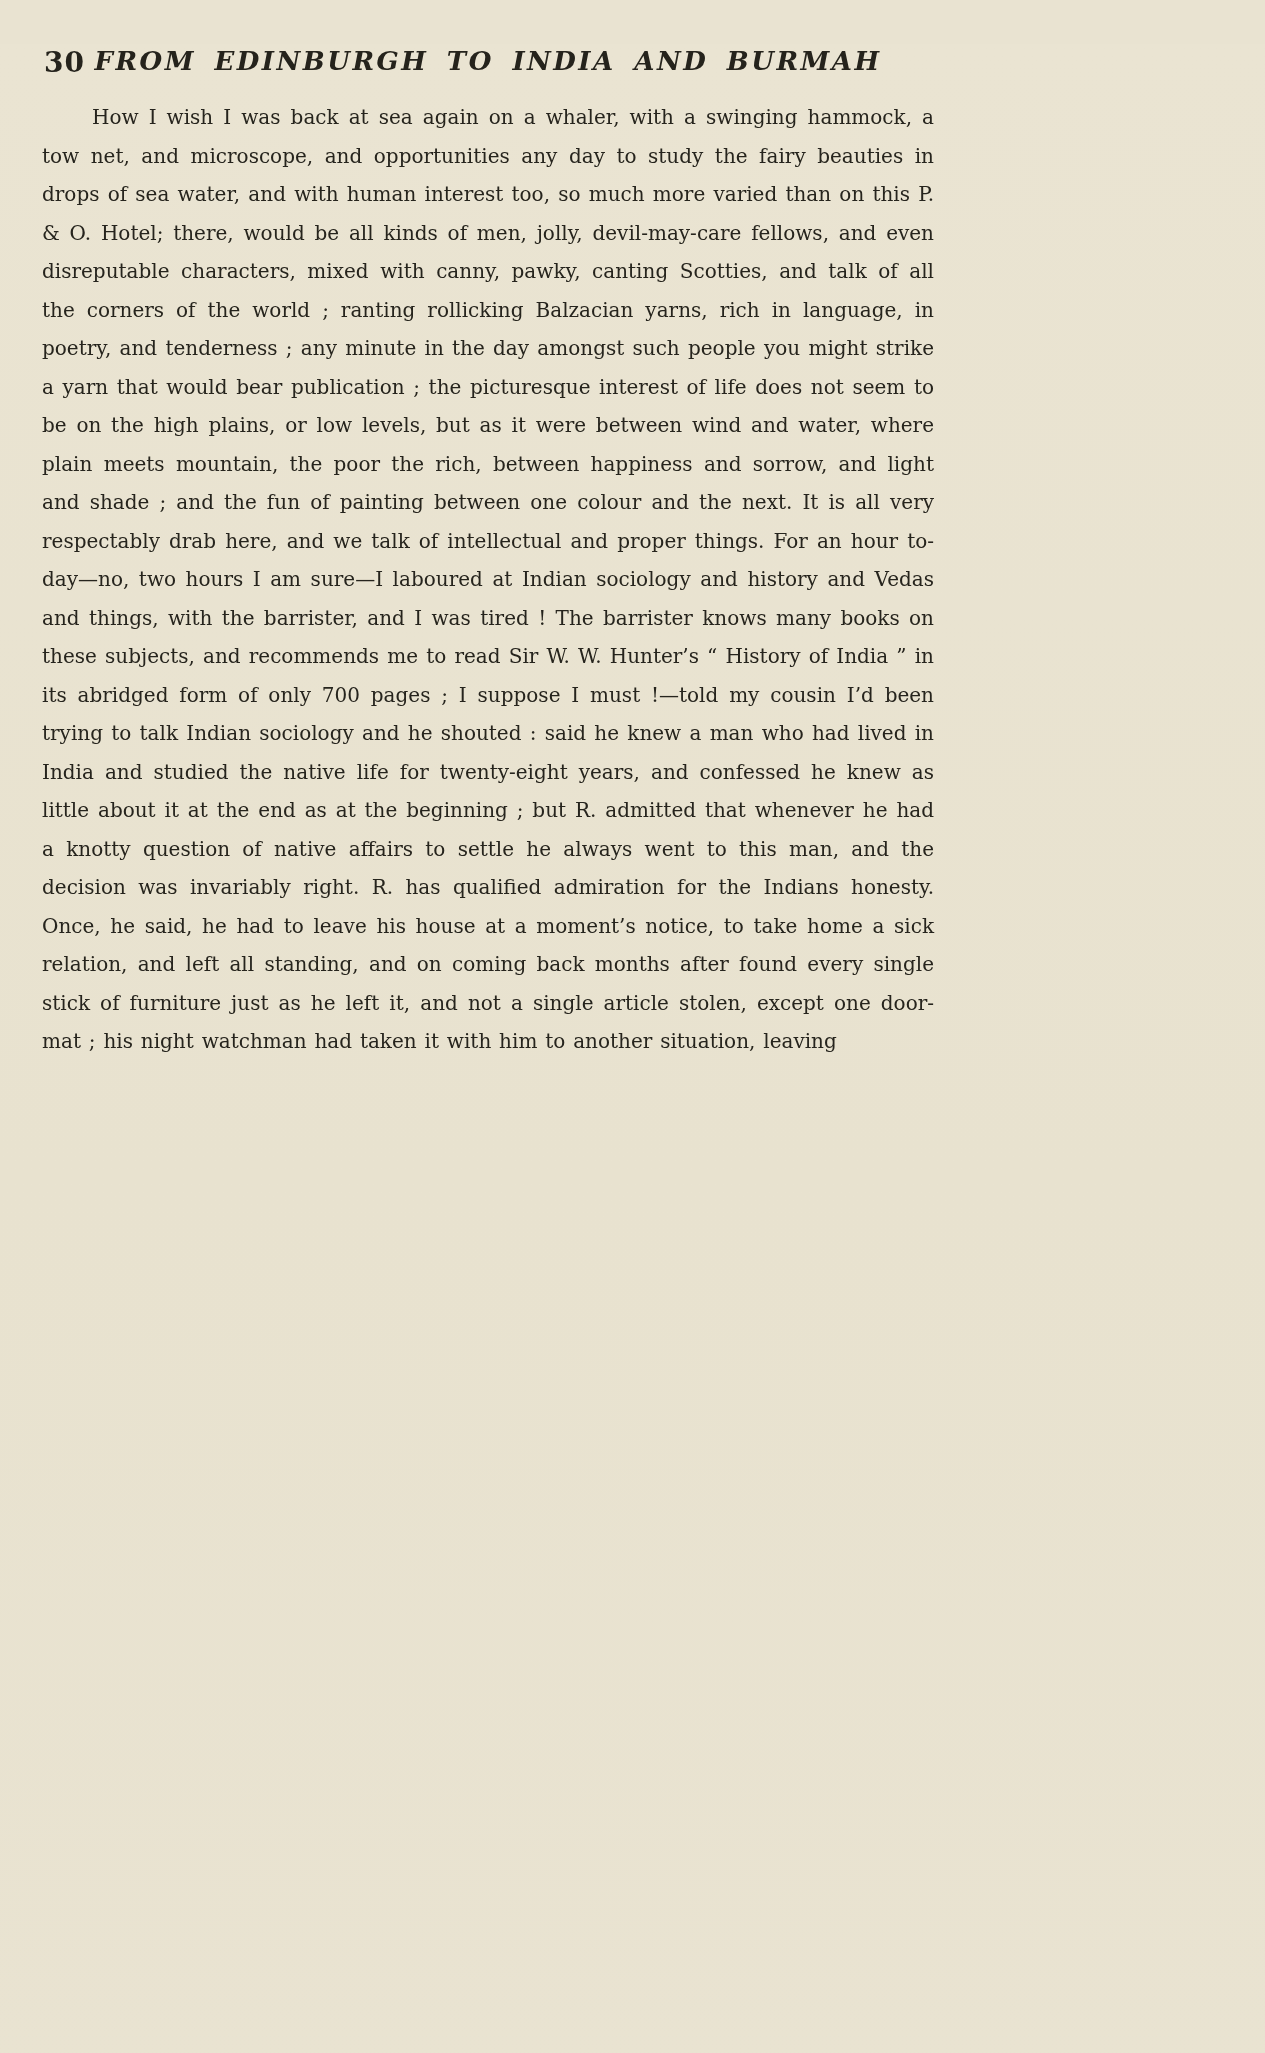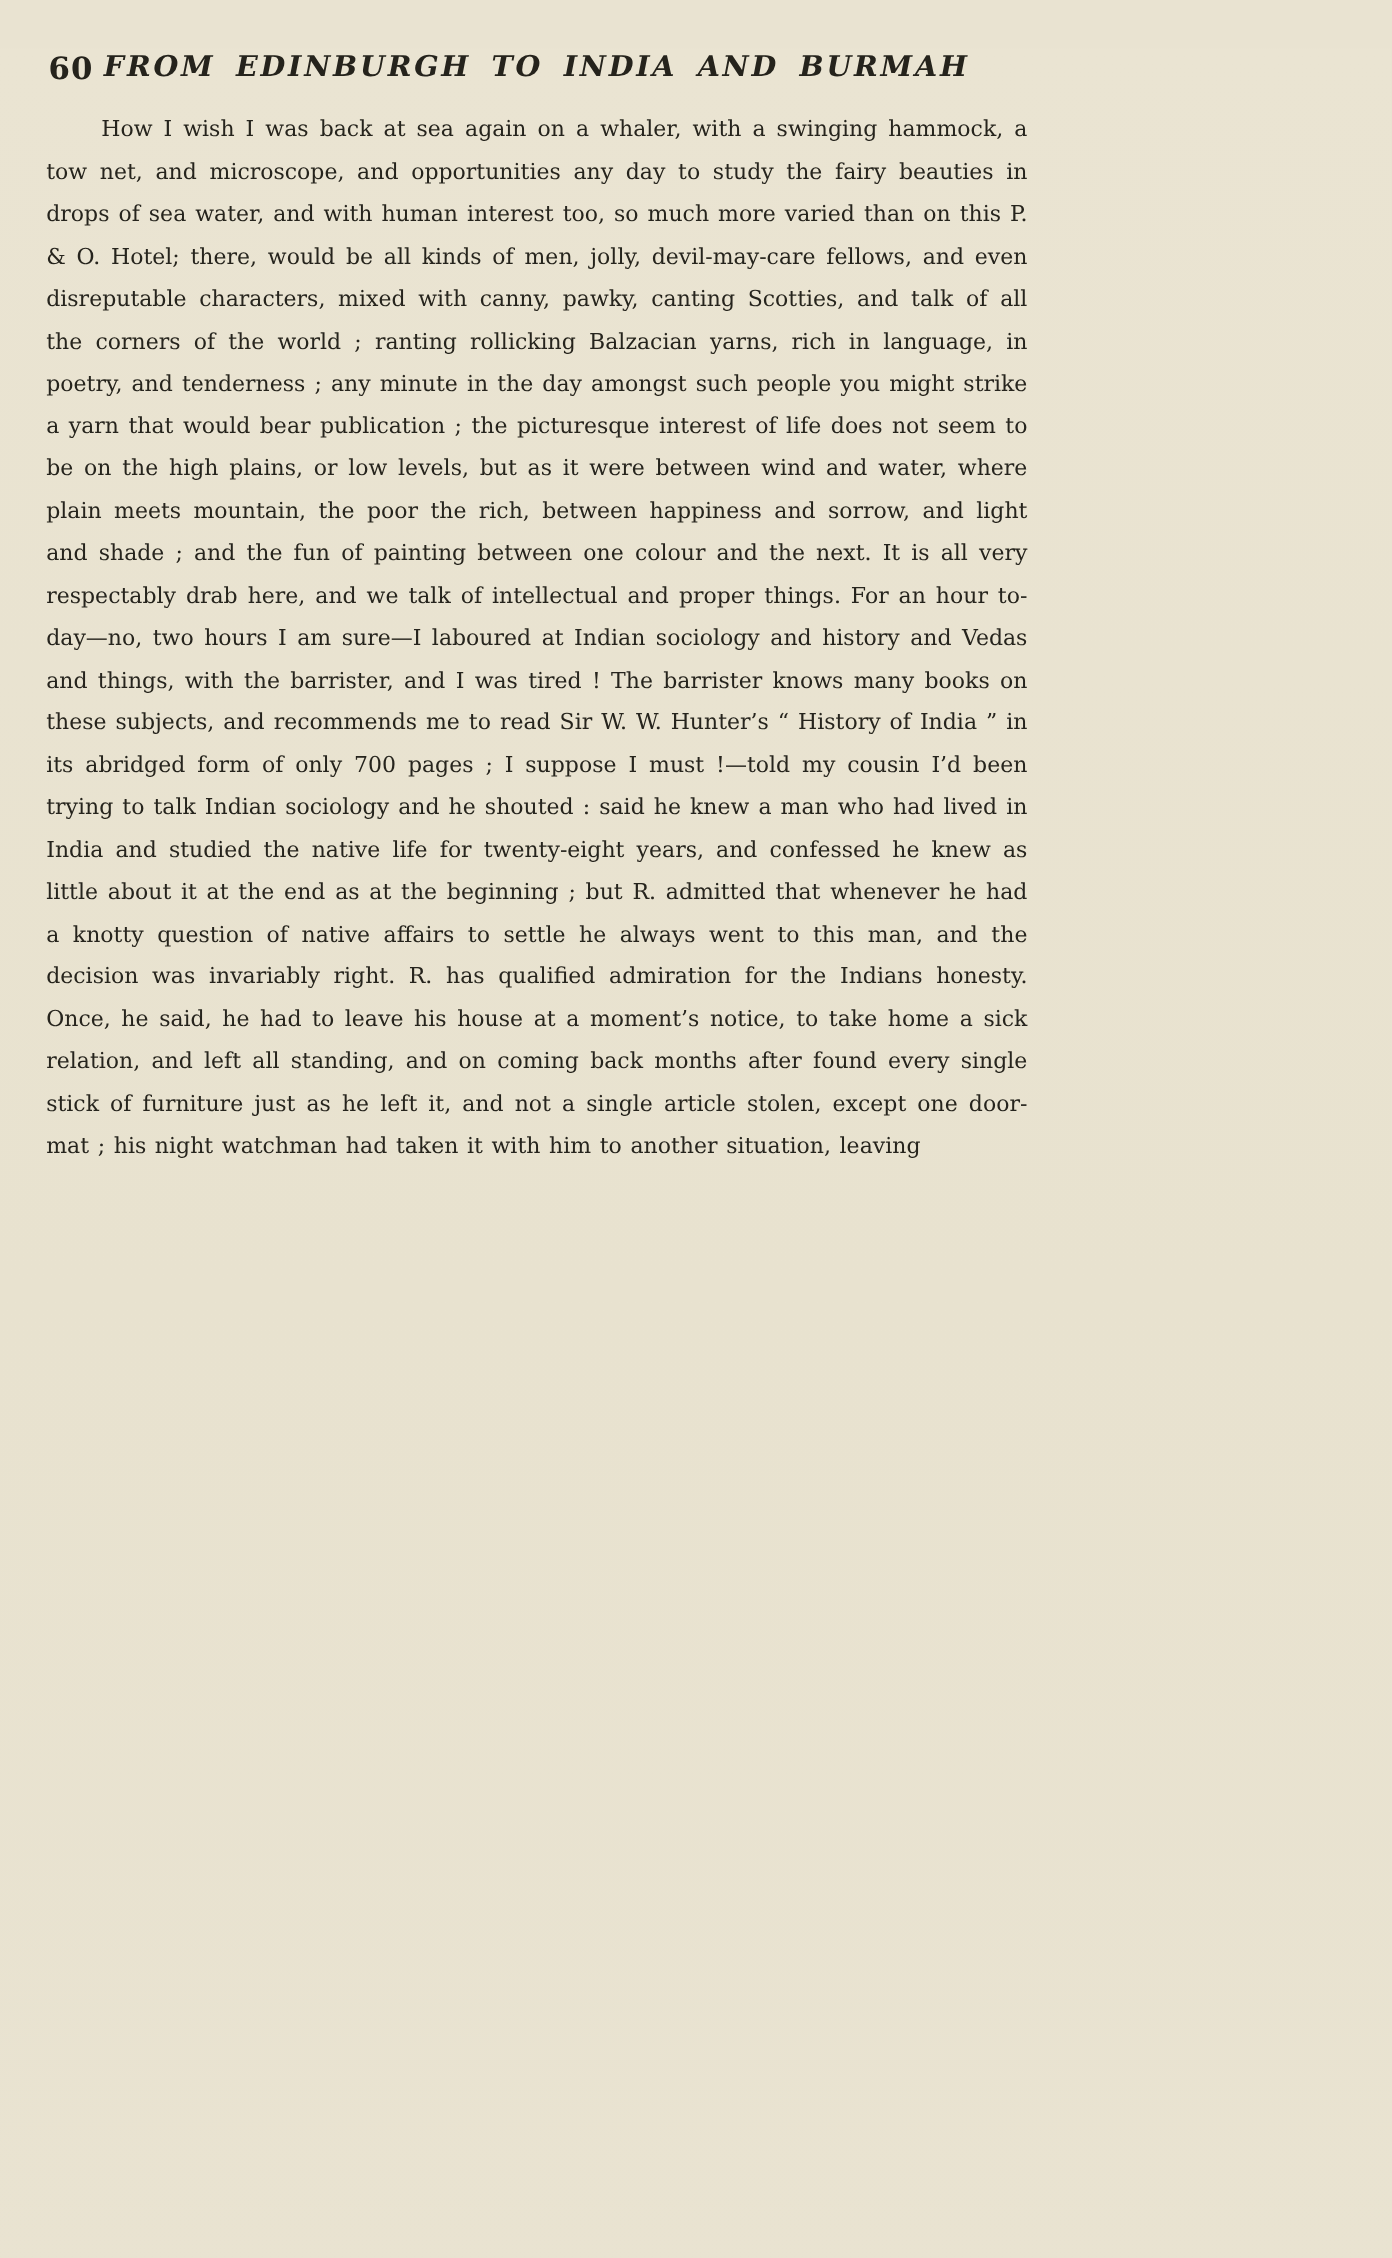--- a/index.html
+++ b/index.html
@@ -55,17 +55,17 @@
     text-indent: 50px;
     color: #26241d;
     word-spacing: 1.5px;
   }
 </style>
 </head>
 <body>
 
 <div class="page">
   <div class="running-head">
-    <span class="page-number">60</span>
+    <span class="page-number">30</span>
     <span class="header-title">FROM EDINBURGH TO INDIA AND BURMAH</span>
   </div>
   <p class="body-text">How I wish I was back at sea again on a whaler, with a swinging hammock, a tow net, and microscope, and opportunities any day to study the fairy beauties in drops of sea water, and with human interest too, so much more varied than on this P. &amp; O. Hotel; there, would be all kinds of men, jolly, devil-may-care fellows, and even disreputable characters, mixed with canny, pawky, canting Scotties, and talk of all the corners of the world ; ranting rollicking Balzacian yarns, rich in language, in poetry, and tenderness ; any minute in the day amongst such people you might strike a yarn that would bear publication ; the picturesque interest of life does not seem to be on the high plains, or low levels, but as it were between wind and water, where plain meets mountain, the poor the rich, between happiness and sorrow, and light and shade ; and the fun of painting between one colour and the next.  It is all very respectably drab here, and we talk of intellectual and proper things.  For an hour to-day—no, two hours I am sure—I laboured at Indian sociology and history and Vedas and things, with the barrister, and I was tired !  The barrister knows many books on these subjects, and recommends me to read Sir W. W. Hunter’s “ History of India ” in its abridged form of only 700 pages ; I suppose I must !—told my cousin I’d been trying to talk Indian sociology and he shouted : said he knew a man who had lived in India and studied the native life for twenty-eight years, and confessed he knew as little about it at the end as at the beginning ; but R. admitted that whenever he had a knotty question of native affairs to settle he always went to this man, and the decision was invariably right.  R. has qualified admiration for the Indians honesty.  Once, he said, he had to leave his house at a moment’s notice, to take home a sick relation, and left all standing, and on coming back months after found every single stick of furniture just as he left it, and not a single article stolen, except one door-mat ; his night watchman had taken it with him to another situation, leaving</p>
 </div>
 
 </body></html>

